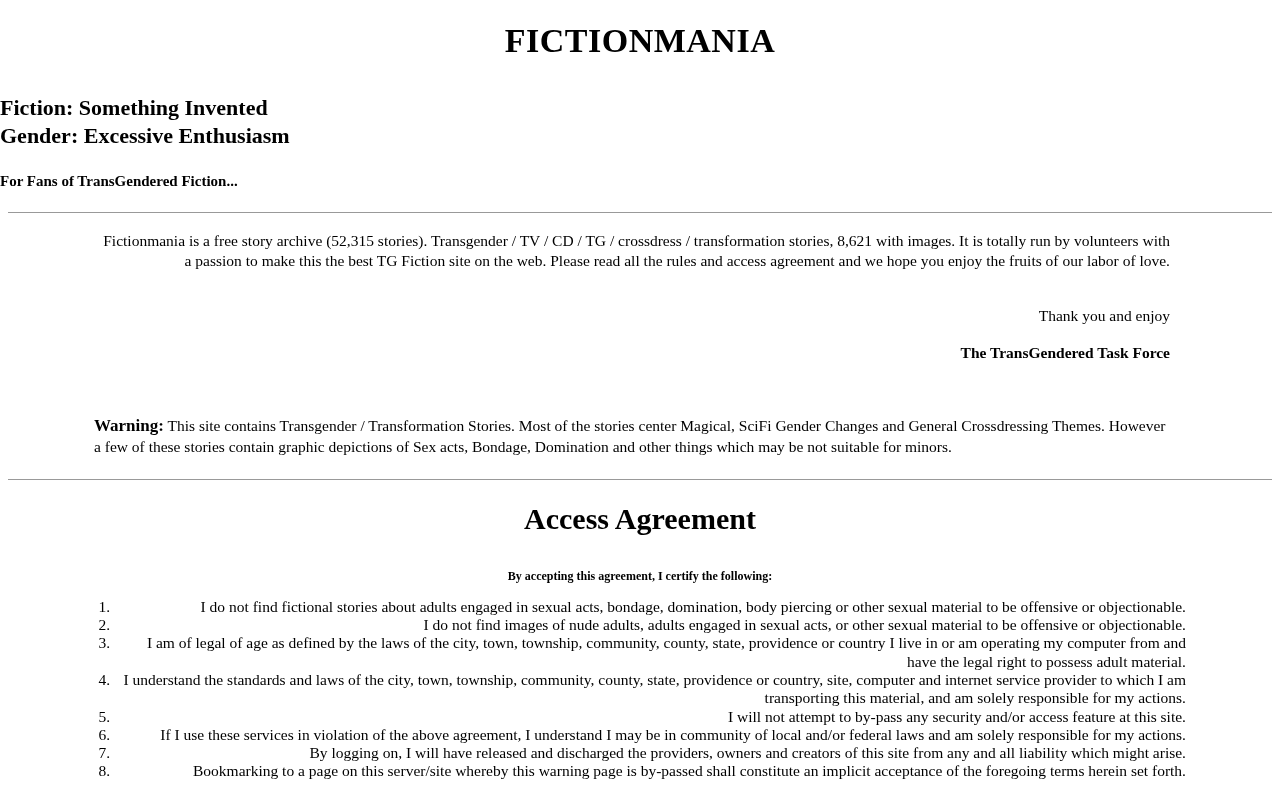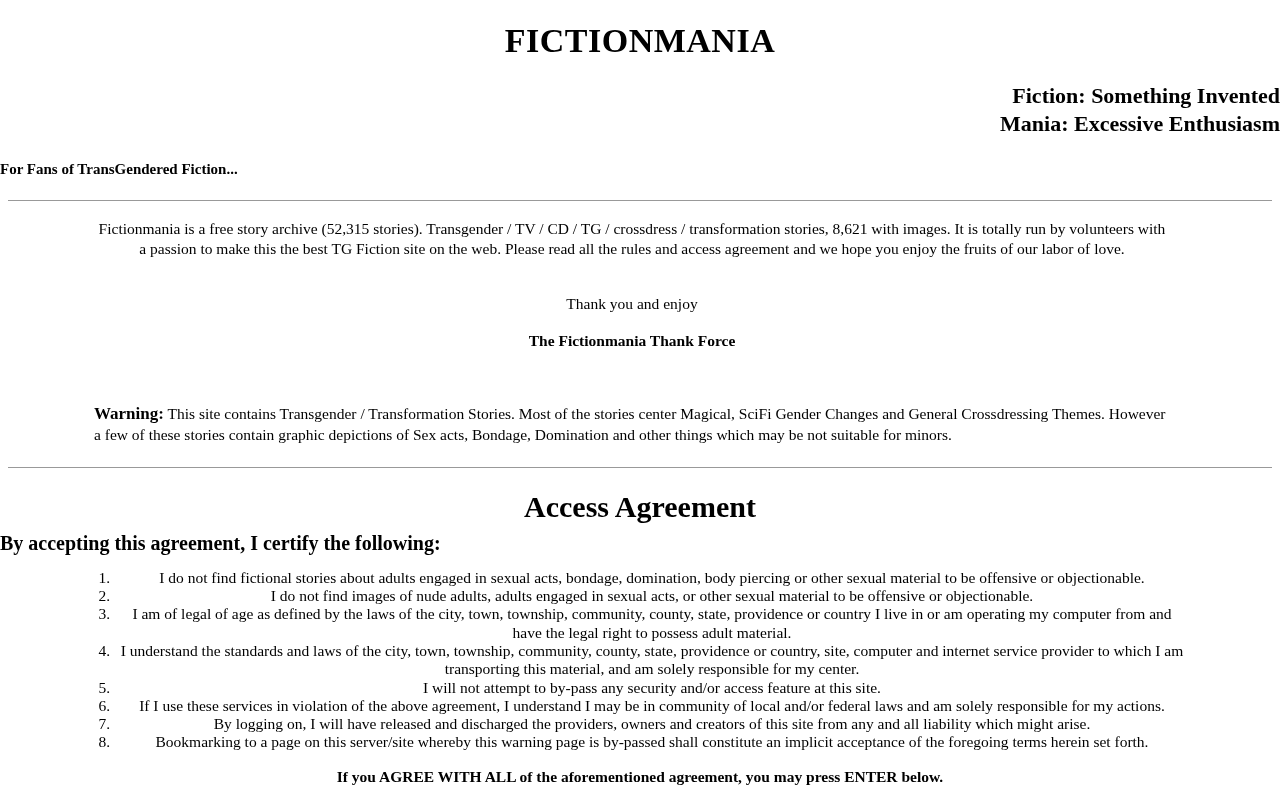--- a/index.html
+++ b/index.html
@@ -21,25 +21,25 @@
     padding: 0;
   }
   h1.site-title {
     text-align: center;
     font-size: 34px;
     font-weight: bold;
     margin: 22px 0 0 0;
     letter-spacing: 0.5px;
   }
   .tagline {
-    text-align: right;
+    text-align: left;
     font-size: 22px;
     font-weight: bold;
     line-height: 1.25;
-    margin: 22px 0 0 0;
+    margin: 34px 0 0 0;
   }
   .tagline div { margin: 0; }
   .subtagline {
     text-align: left;
     font-size: 15px;
     font-weight: bold;
     margin: 24px 0 0 0;
   }
   hr.rule {
     border: none;
@@ -48,103 +48,103 @@
     height: 0;
   }
   .intro-block {
     margin: 18px 0 0 0;
     padding: 0 110px 0 94px;
   }
   .intro-block p {
     margin: 0 0 0 0;
     font-size: 15.5px;
     line-height: 1.28;
-    text-align: center;
+    text-align: right;
   }
   .intro-block p.spaced { margin-top: 35px; }
   .intro-block p.bold { font-weight: bold; margin-top: 18px; }
   .warning-block {
     margin: 52px 0 16px 0;
     padding: 0 110px 0 94px;
     font-size: 15.5px;
     line-height: 1.28;
   }
   .warning-block .warn-label {
     font-weight: bold;
     font-size: 17px;
   }
   h2.access-title {
     text-align: center;
     font-size: 30px;
     font-weight: bold;
     margin: 22px 0 0 0;
   }
   .certify {
-    text-align: left;
+    text-align: center;
     font-weight: bold;
-    font-size: 20px;
-    margin: 8px 0 0 0;
+    font-size: 12px;
+    margin: 33px 0 0 0;
   }
   ol.terms {
     margin: 14px 0 0 0;
     padding: 0 94px 0 94px;
     list-style-position: outside;
     font-size: 15.5px;
   }
   ol.terms li {
     margin: 0 0 0 20px;
     padding: 0 0 0 4px;
     line-height: 1.18;
-    text-align: center;
+    text-align: right;
   }
   .agree-line {
     text-align: center;
     font-weight: bold;
     font-size: 15.5px;
     margin: 16px 0 0 0;
   }
 </style>
 </head>
 <body>
 
 <div class="page">
 
   <h1 class="site-title">FICTIONMANIA</h1>
 
   <div class="tagline">
     <div>Fiction: Something Invented</div>
-    <div>Mania: Excessive Enthusiasm</div>
+    <div>Gender: Excessive Enthusiasm</div>
   </div>
 
   <div class="subtagline">For Fans of TransGendered Fiction...</div>
 
   <hr class="rule">
 
   <div class="intro-block">
     <p>Fictionmania is a free story archive (52,315 stories). Transgender / TV / CD / TG / crossdress / transformation stories, 8,621 with images. It is totally run by volunteers with a passion to make this the best TG Fiction site on the web. Please read all the rules and access agreement and we hope you enjoy the fruits of our labor of love.</p>
     <p class="spaced">Thank you and enjoy</p>
-    <p class="bold">The Fictionmania Thank Force</p>
+    <p class="bold">The TransGendered Task Force</p>
   </div>
 
   <div class="warning-block">
     <span class="warn-label">Warning:</span>
     <span>This site contains Transgender / Transformation Stories. Most of the stories center Magical, SciFi Gender Changes and General Crossdressing Themes. However a few of these stories contain graphic depictions of Sex acts, Bondage, Domination and other things which may be not suitable for minors.</span>
   </div>
 
   <hr class="rule">
 
   <h2 class="access-title">Access Agreement</h2>
 
   <div class="certify">By accepting this agreement, I certify the following:</div>
 
   <ol class="terms">
     <li>I do not find fictional stories about adults engaged in sexual acts, bondage, domination, body piercing or other sexual material to be offensive or objectionable.</li>
     <li>I do not find images of nude adults, adults engaged in sexual acts, or other sexual material to be offensive or objectionable.</li>
     <li>I am of legal of age as defined by the laws of the city, town, township, community, county, state, providence or country I live in or am operating my computer from and have the legal right to possess adult material.</li>
-    <li>I understand the standards and laws of the city, town, township, community, county, state, providence or country, site, computer and internet service provider to which I am transporting this material, and am solely responsible for my center.</li>
+    <li>I understand the standards and laws of the city, town, township, community, county, state, providence or country, site, computer and internet service provider to which I am transporting this material, and am solely responsible for my actions.</li>
     <li>I will not attempt to by-pass any security and/or access feature at this site.</li>
     <li>If I use these services in violation of the above agreement, I understand I may be in community of local and/or federal laws and am solely responsible for my actions.</li>
     <li>By logging on, I will have released and discharged the providers, owners and creators of this site from any and all liability which might arise.</li>
     <li>Bookmarking to a page on this server/site whereby this warning page is by-passed shall constitute an implicit acceptance of the foregoing terms herein set forth.</li>
   </ol>
 
   <div class="agree-line">If you AGREE WITH ALL of the aforementioned agreement, you may press ENTER below.</div>
 
 </div>
 

